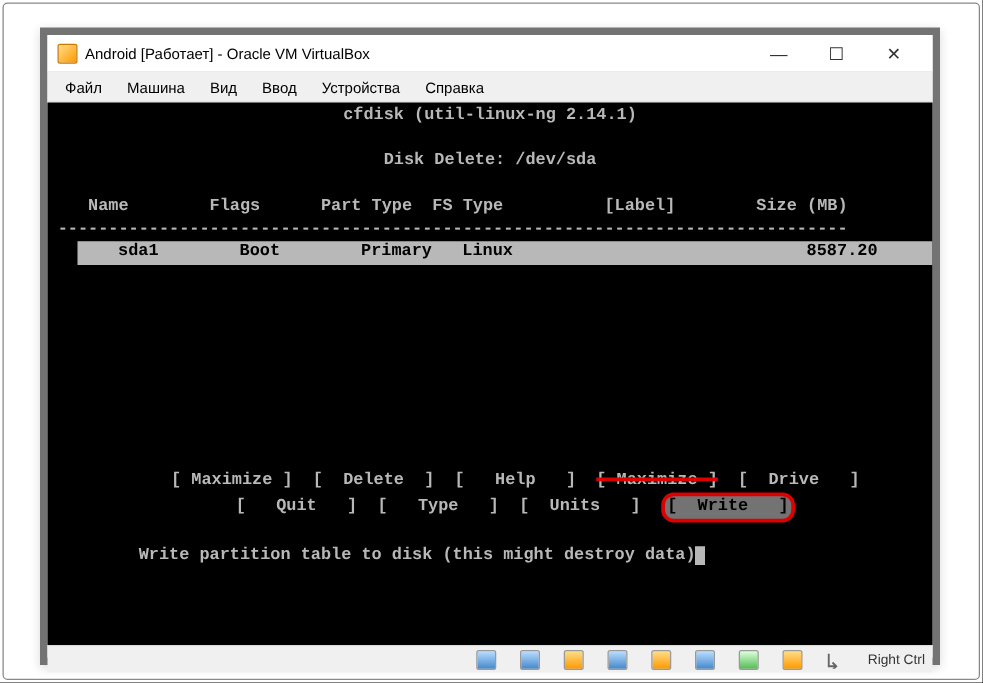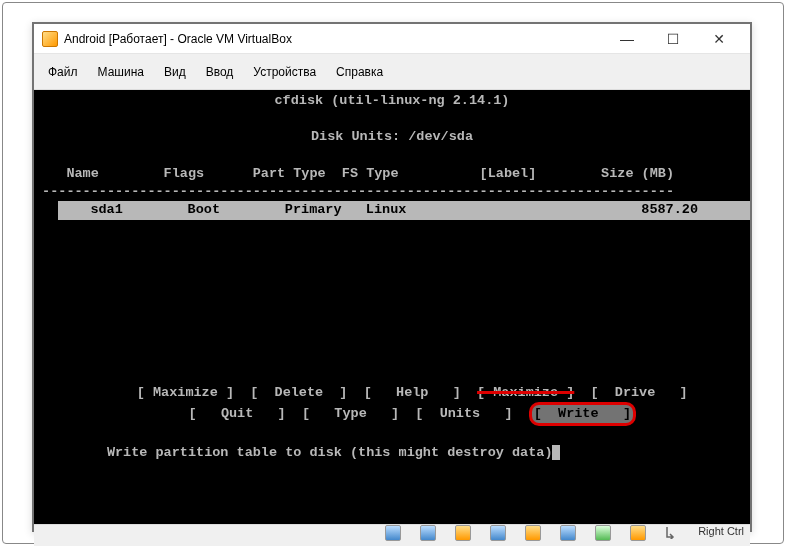--- a/index.html
+++ b/index.html
@@ -1,32 +1,32 @@
 <!DOCTYPE html>
 <html><head>
 <meta charset="utf-8">
 <style>
 * { margin: 0; padding: 0; box-sizing: border-box; }
 body { width: 786px; height: 546px; background: #fff; font-family: Tahoma, sans-serif; position: relative; }
 .outer-border { position: absolute; left: 2px; top: 2px; width: 782px; height: 542px; border: 1px solid #888; border-radius: 4px; }
-.window { position: absolute; left: 32px; top: 22px; width: 720px; height: 510px; background: #fff; border: 2px solid #737373; box-shadow: 0 2px 8px rgba(0,0,0,0.15); }
+.window { position: absolute; left: 32px; top: 22px; width: 720px; height: 510px; background: #fff; border: 6px solid #737373; box-shadow: 0 2px 8px rgba(0,0,0,0.15); }
 .titlebar { height: 30px; background: #fff; display: flex; align-items: center; padding: 0 8px; border-bottom: 1px solid #e5e5e5; }
 .titlebar-icon { width: 16px; height: 16px; background: linear-gradient(135deg,#fd8,#f90); border: 1px solid #c70; border-radius: 2px; margin-right: 6px; }
 .titlebar-text { font-size: 12px; color: #000; flex: 1; }
 .titlebar-controls { display: flex; gap: 0; }
 .titlebar-btn { width: 46px; height: 30px; display: flex; align-items: center; justify-content: center; font-size: 14px; color: #333; cursor: pointer; }
-.menubar { height: 36px; background: #f0f0f0; display: flex; align-items: center; padding: 0 4px; font-size: 12px; border-bottom: 1px solid #ddd; }
+.menubar { height: 24px; background: #f0f0f0; display: flex; align-items: center; padding: 0 4px; font-size: 12px; border-bottom: 1px solid #ddd; }
 .menu-item { padding: 3px 10px; color: #000; cursor: pointer; }
 .terminal { background: #000; color: #b8b8b8; font-family: 'Courier New', monospace; font-size: 13.5px; font-weight: bold; line-height: 1.35; padding: 2px 0; height: 434px; overflow: hidden; white-space: pre; position: relative; }
 .center { text-align: center; }
 .highlight-row { background: #b8b8b8; color: #000; display: block; margin-left: 24px; }
 .menu-row { text-align: center; }
 .write-highlight { display: inline-block; border: 3px solid #d00; border-radius: 10px; background: #737373; color: #000; padding: 0 2px; }
 .cursor-block { display: inline-block; width: 8px; height: 15px; background: #b8b8b8; vertical-align: text-bottom; }
-.statusbar { height: 22px; background: #f0f0f0; border-top: 1px solid #ddd; display: flex; align-items: flex-start; justify-content: flex-end; padding: 0 6px; gap: 19px; font-size: 11px; }
+.statusbar { height: 22px; background: #f0f0f0; border-top: 1px solid #ddd; display: flex; align-items: center; justify-content: flex-end; padding: 0 6px; gap: 19px; font-size: 11px; }
 .status-icon { width: 16px; height: 16px; background: #ccc; border: 1px solid #999; border-radius: 2px; }
 .status-icon.a { background: linear-gradient(#bdf,#48c); }
 .status-icon.b { background: linear-gradient(#fd8,#f90); }
 .status-icon.c { background: linear-gradient(#dfd,#5b5); }
 .status-text { color: #333; margin-left: 4px; }
 svg.ctrl-line { vertical-align: middle; }
 </style>
 </head>
 <body>
 
@@ -46,21 +46,21 @@
   <div class="menubar">
     <div class="menu-item">Файл</div>
     <div class="menu-item">Машина</div>
     <div class="menu-item">Вид</div>
     <div class="menu-item">Ввод</div>
     <div class="menu-item">Устройства</div>
     <div class="menu-item">Справка</div>
   </div>
 
   <div class="terminal"><div class="center">cfdisk (util-linux-ng 2.14.1)</div>
-<div class="center">Disk Units: /dev/sda</div>
+<div class="center">Disk Delete: /dev/sda</div>
 <span>    Name        Flags      Part Type  FS Type          [Label]        Size (MB)</span>
 <span> ------------------------------------------------------------------------------</span>
 <span class="highlight-row">    sda1        Boot        Primary   Linux                             8587.20 </span>
 
 
 
 
 
 
 

